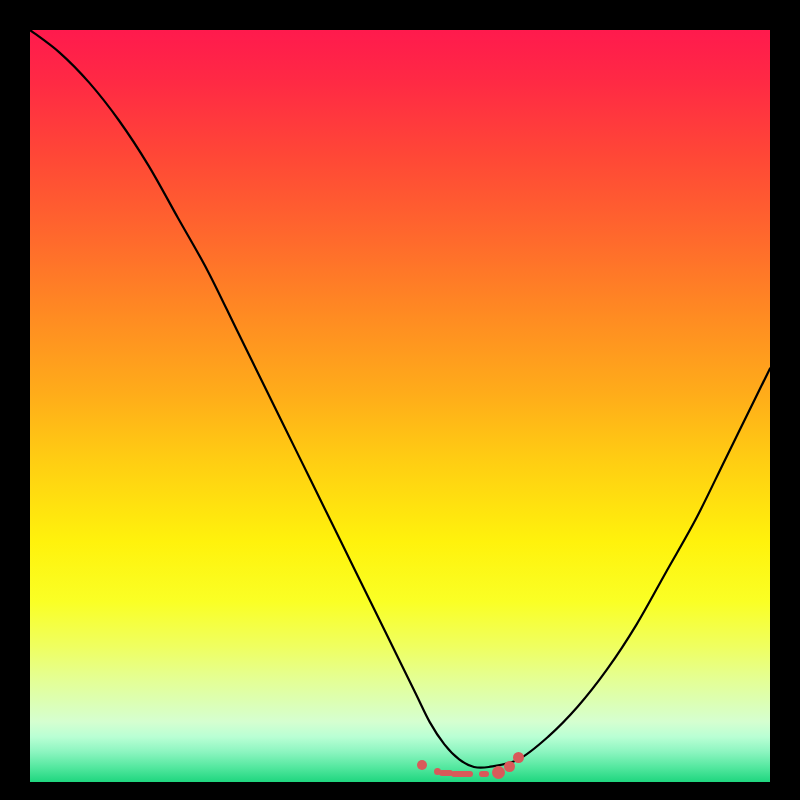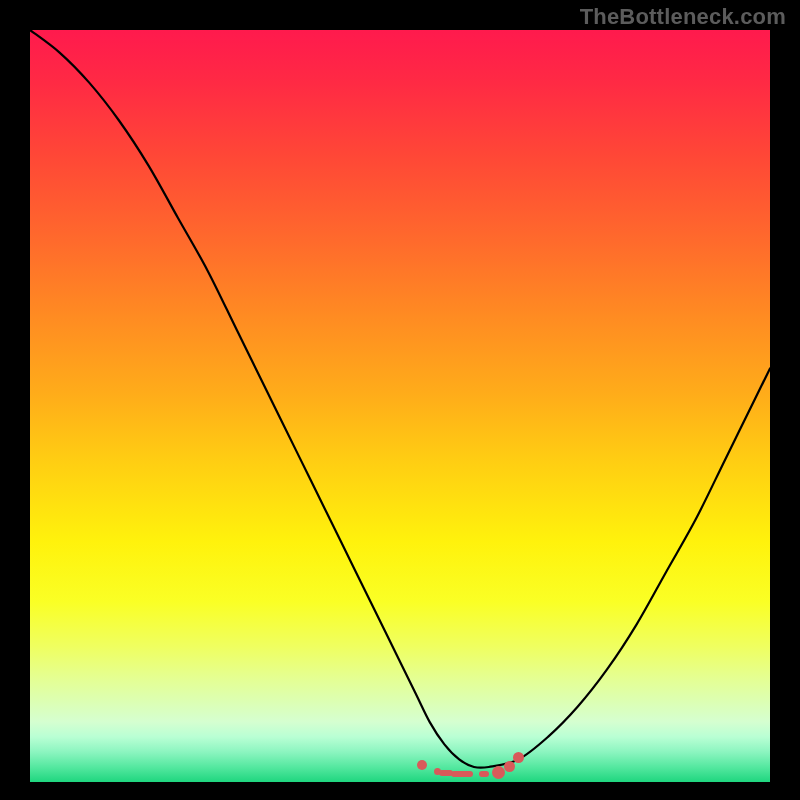--- a/index.html
+++ b/index.html
@@ -65,21 +65,20 @@
     position: absolute;
     background: #d85a5a;
     border-radius: 999px;
     z-index: 3;
   }
 </style>
 </head>
 <body>
 
 <div class="frame">
-  <div class="watermark">TheBottleneck.com</div>
   <div class="plot">
     <svg class="curve" viewBox="0 0 740 752" preserveAspectRatio="none">
       <path id="curve-path" fill="none" stroke="#000000" stroke-width="2.2" stroke-linecap="round" d="M 0.00 0.00 C 4.93 3.76, 19.73 13.79, 29.60 22.56 C 39.47 31.33, 49.33 41.36, 59.20 52.64 C 69.07 63.92, 78.93 76.45, 88.80 90.24 C 98.67 104.03, 108.53 119.07, 118.40 135.36 C 128.27 151.65, 138.13 170.45, 148.00 188.00 C 157.87 205.55, 167.73 221.84, 177.60 240.64 C 187.47 259.44, 197.33 280.75, 207.20 300.80 C 217.07 320.85, 226.93 340.91, 236.80 360.96 C 246.67 381.01, 256.53 401.07, 266.40 421.12 C 276.27 441.17, 286.13 461.23, 296.00 481.28 C 305.87 501.33, 315.73 521.39, 325.60 541.44 C 335.47 561.49, 345.33 581.55, 355.20 601.60 C 365.07 621.65, 377.40 646.72, 384.80 661.76 C 392.20 676.80, 394.67 683.07, 399.60 691.84 C 404.53 700.61, 409.47 708.13, 414.40 714.40 C 419.33 720.67, 424.27 725.68, 429.20 729.44 C 434.13 733.20, 439.07 735.71, 444.00 736.96 C 448.93 738.21, 451.40 738.21, 458.80 736.96 C 466.20 735.71, 478.53 734.45, 488.40 729.44 C 498.27 724.43, 508.13 715.65, 518.00 706.88 C 527.87 698.11, 537.73 688.08, 547.60 676.80 C 557.47 665.52, 567.33 652.99, 577.20 639.20 C 587.07 625.41, 596.93 610.37, 606.80 594.08 C 616.67 577.79, 626.53 558.99, 636.40 541.44 C 646.27 523.89, 656.13 507.60, 666.00 488.80 C 675.87 470.00, 685.73 448.69, 695.60 428.64 C 705.47 408.59, 717.80 383.52, 725.20 368.48 C 732.60 353.44, 737.53 343.41, 740.00 338.40"></path>
     </svg>
     <div id="markers">
         <div class="bump" style="width: 10px; height: 10px; left: 387.2px; top: 730.456px; background: rgb(216, 90, 90);"></div>
         <div class="bump" style="width: 7px; height: 7px; left: 403.5px; top: 737.972px; background: rgb(216, 90, 90);"></div>
         <div class="bump" style="width: 14px; height: 6px; left: 408.88px; top: 739.976px; background: rgb(216, 90, 90);"></div>
         <div class="bump" style="width: 22px; height: 6px; left: 421.16px; top: 741.48px; background: rgb(216, 90, 90);"></div>
         <div class="bump" style="width: 10px; height: 6px; left: 449.36px; top: 741.48px; background: rgb(216, 90, 90);"></div>

